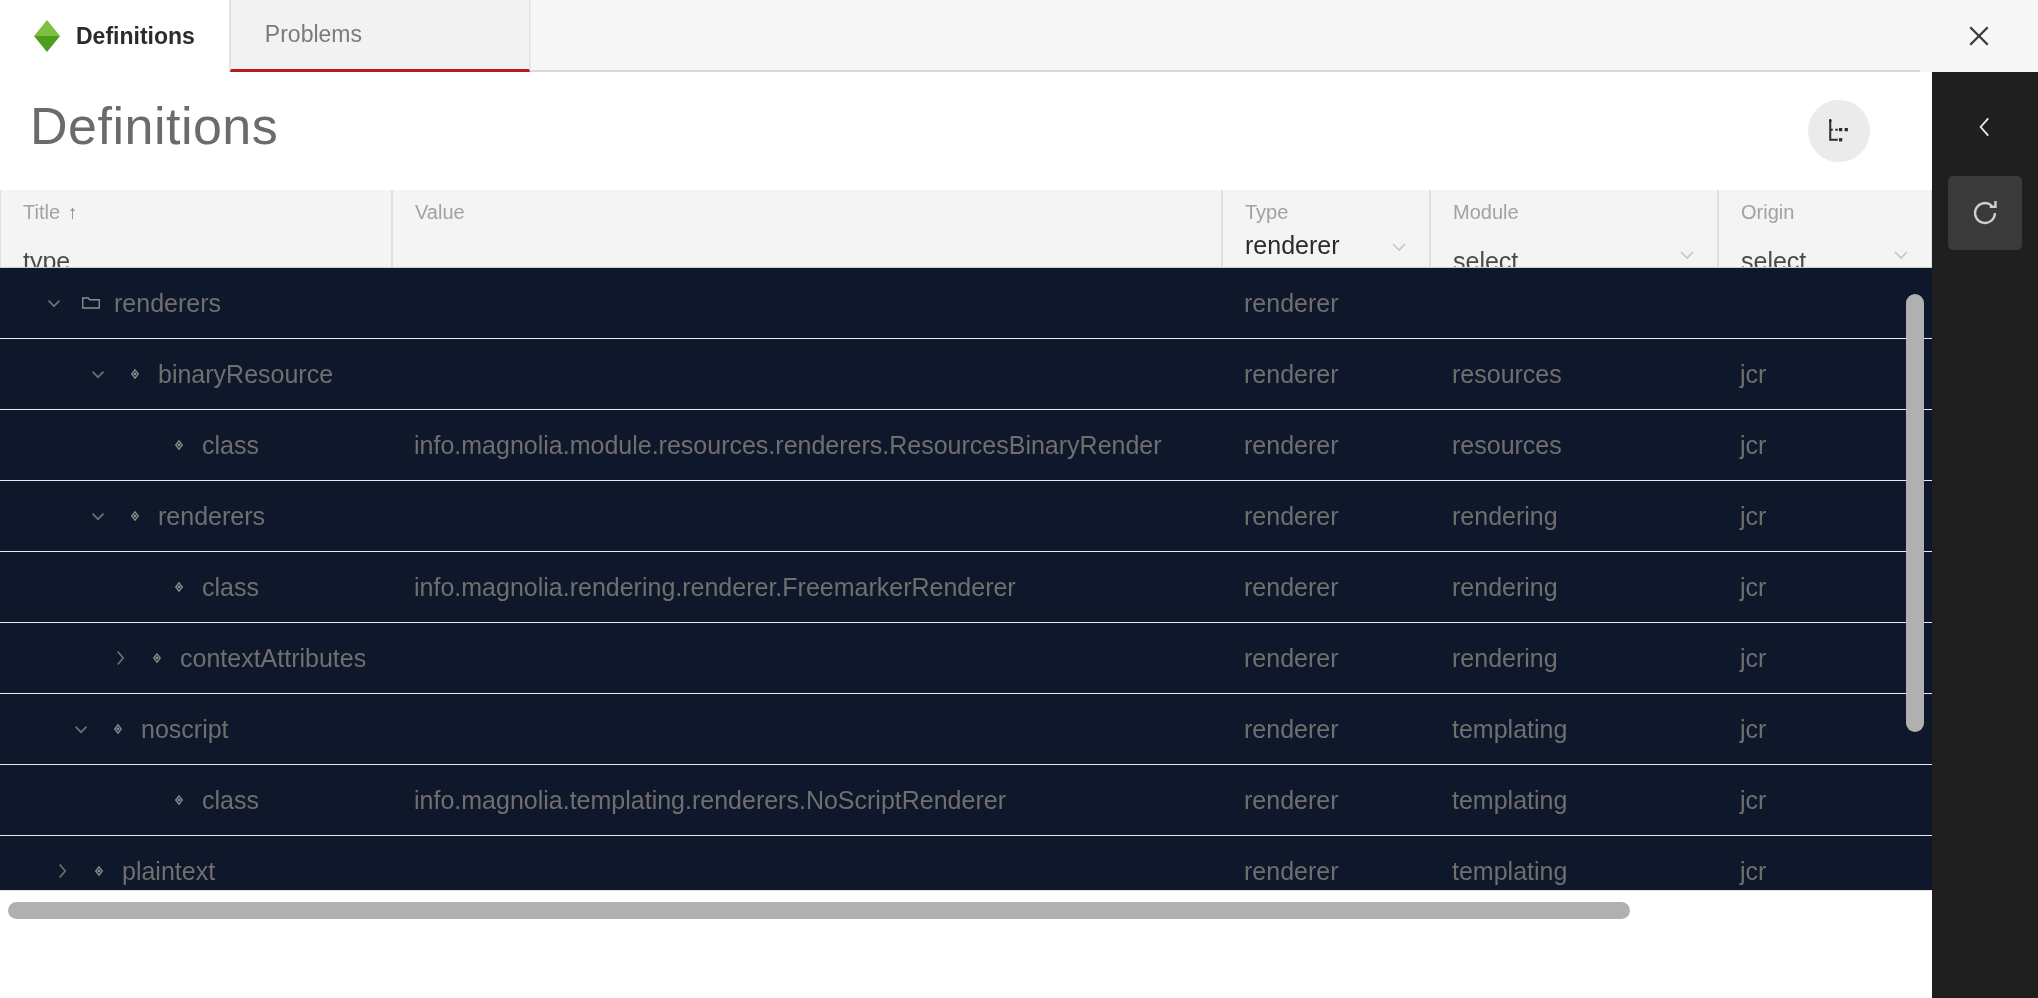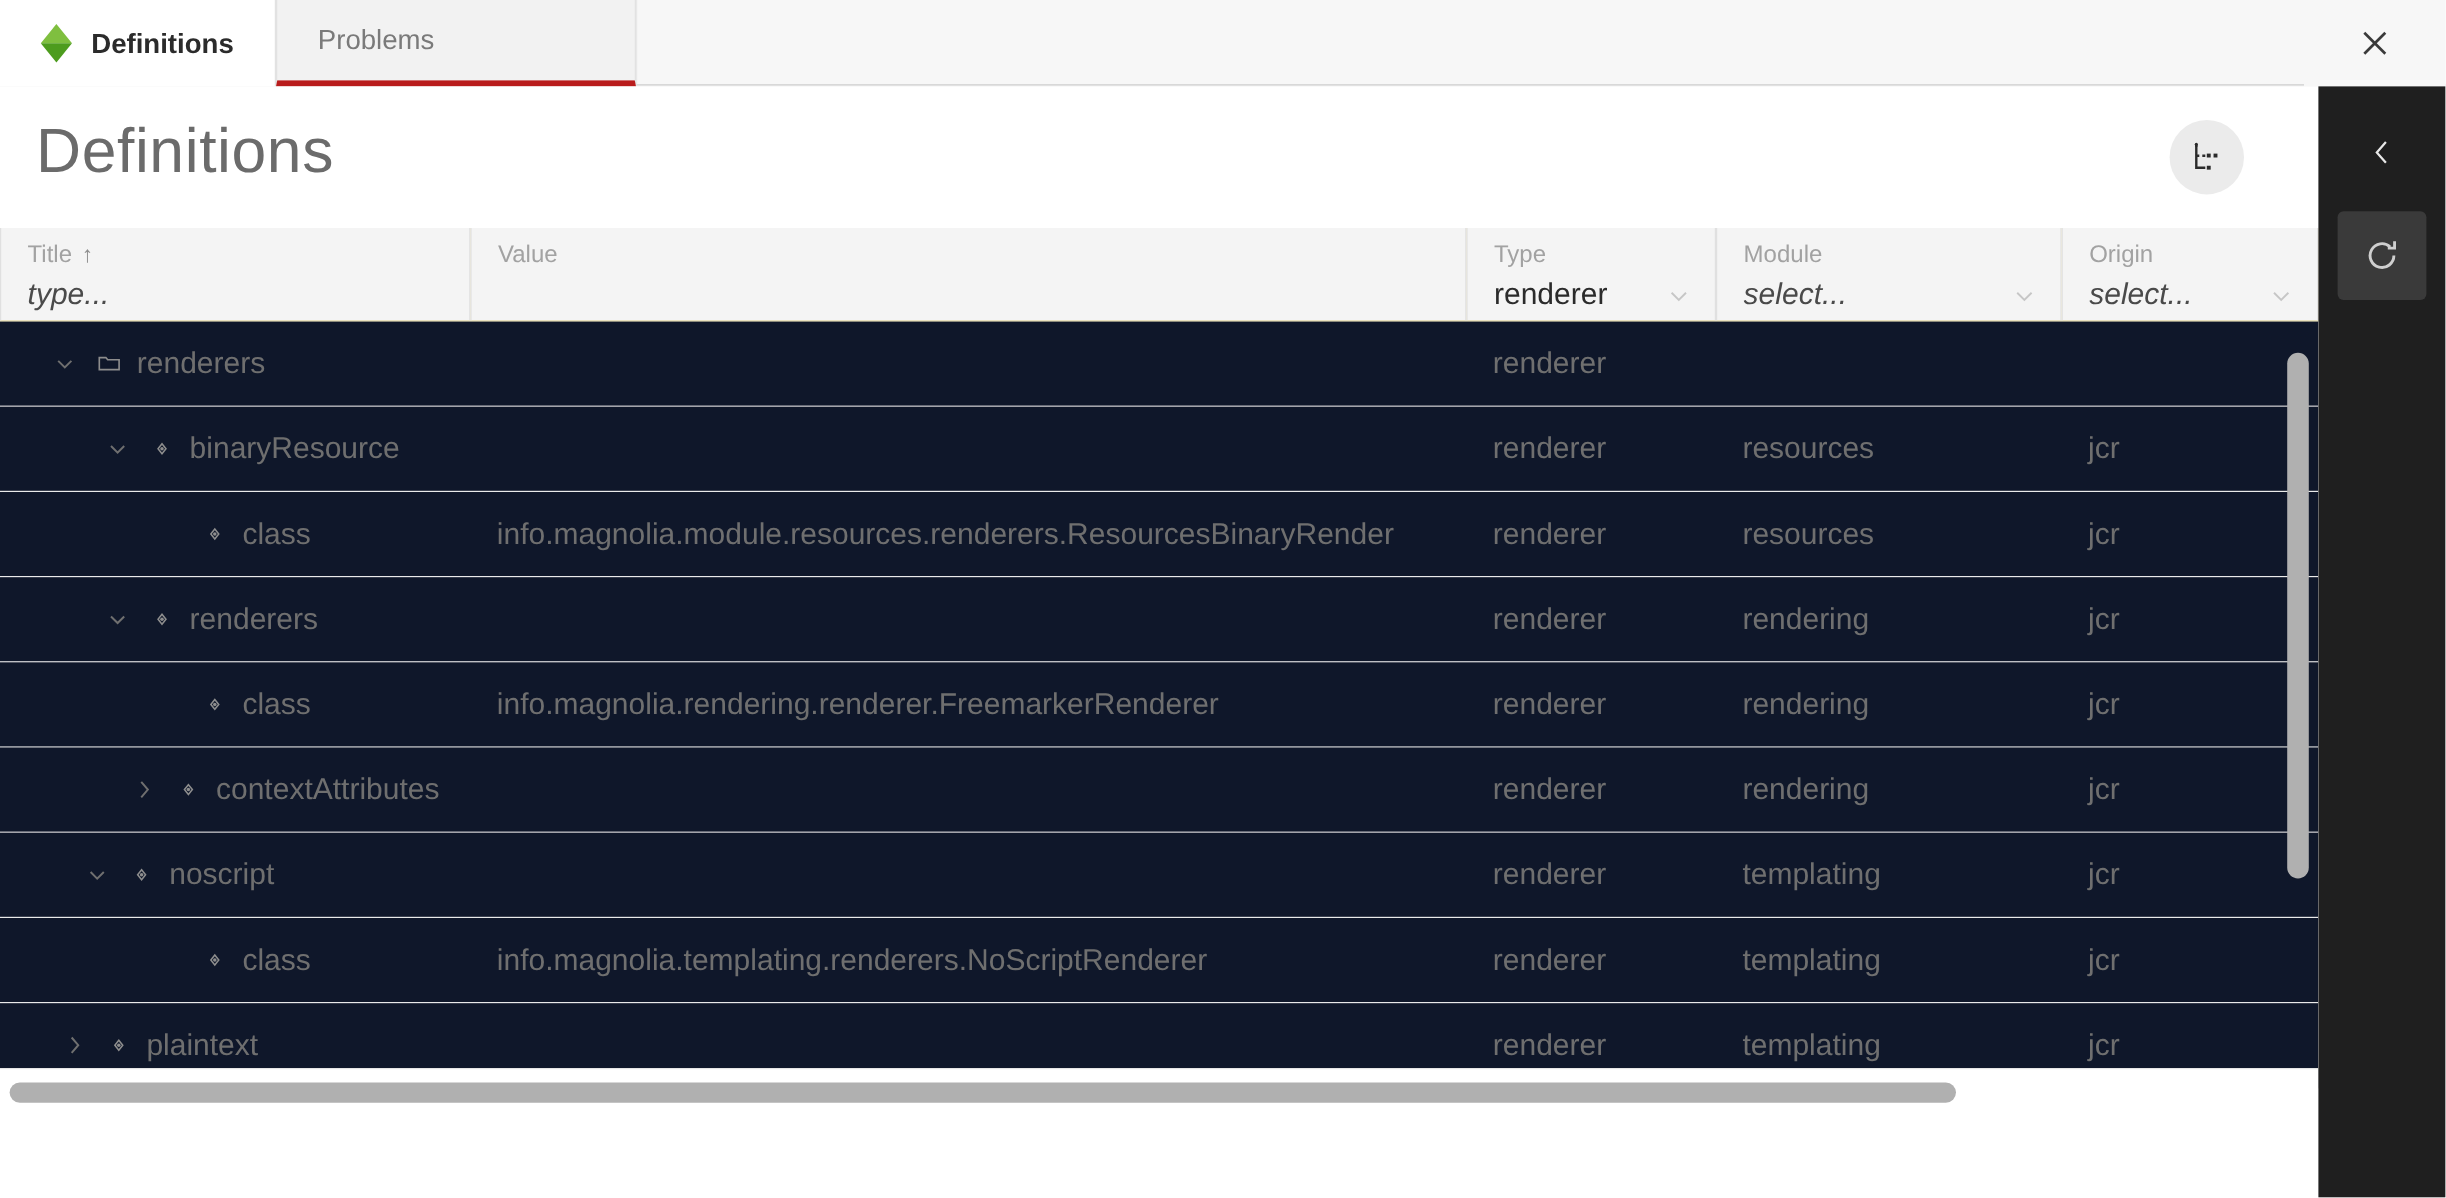--- a/index.html
+++ b/index.html
@@ -31,21 +31,21 @@
     background:#ffffff;
     color:#2b2b2b;
     font-weight:bold;
     border-right:1px solid #e2e2e2;
   }
   .tab.inactive {
     background:#f2f2f2;
     color:#7a7a7a;
     border-left:1px solid #e2e2e2;
     border-right:1px solid #e2e2e2;
-    border-bottom:5px solid #b91c1c;
+    border-bottom:3px solid #b91c1c;
     min-width:300px;
   }
   .tab-filler {
     flex:1;
     background:#f7f7f7;
     border-bottom:1px solid #d8d8d8;
     border-left:1px solid #e8e8e8;
   }
   .mg-logo {
     width:26px; height:32px; position:relative; flex:0 0 auto;
@@ -85,41 +85,41 @@
   .tree-toggle svg { width:30px; height:30px; }
 
   
   .table-wrap {
     position:absolute; left:0; top:190px; width:1932px; height:740px;
     background:#ffffff; overflow:hidden;
   }
   .thead {
     display:flex; height:78px; width:100%;
     border-bottom:1px solid #cfcfcf;
-    background:#fde047;
+    background:#c4b5fd;
     justify-content:center;
   }
   .th {
     background:#f4f4f4;
     border:1px solid #e0e0e0;
     border-bottom:none;
     border-top:none;
     position:relative;
     padding:10px 18px 0 22px;
     display:flex; flex-direction:column; justify-content:flex-start;
     cursor:pointer;
     overflow:hidden;
   }
   .th .th-label { font-size:20px; color:#a2a2a2; line-height:1.25; display:flex; align-items:center; gap:8px;}
   .th .th-filter {
     font-size:25px; margin-top:6px;
     display:flex; align-items:center; justify-content:space-between;
     width:100%;
   }
-  .th .filter-placeholder { font-style:italic; color:#4a4a4a; white-space:nowrap; overflow:hidden;}
+  .th .filter-placeholder { color:#4a4a4a; white-space:nowrap; overflow:hidden;margin-top:16px;}
   .th .filter-value { color:#2b2b2b; white-space:nowrap; overflow:hidden; max-width:110px;}
   .chev-down { width:24px; height:24px; flex:0 0 auto; opacity:.5;}
   .sort-arrow { font-size:19px; color:#8d8d8d; }
 
   .col-title  { width:392px; }
   .col-value  { width:830px; }
   .col-type   { width:208px; }
   .col-module { width:288px; }
   .col-origin { width:214px; }
 

